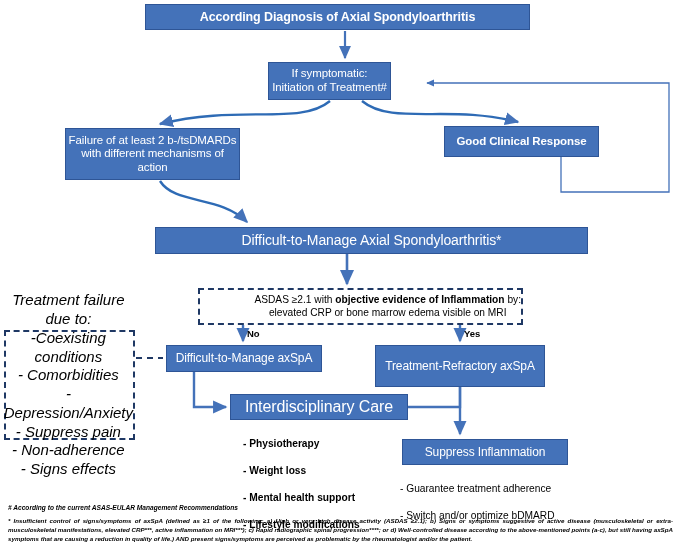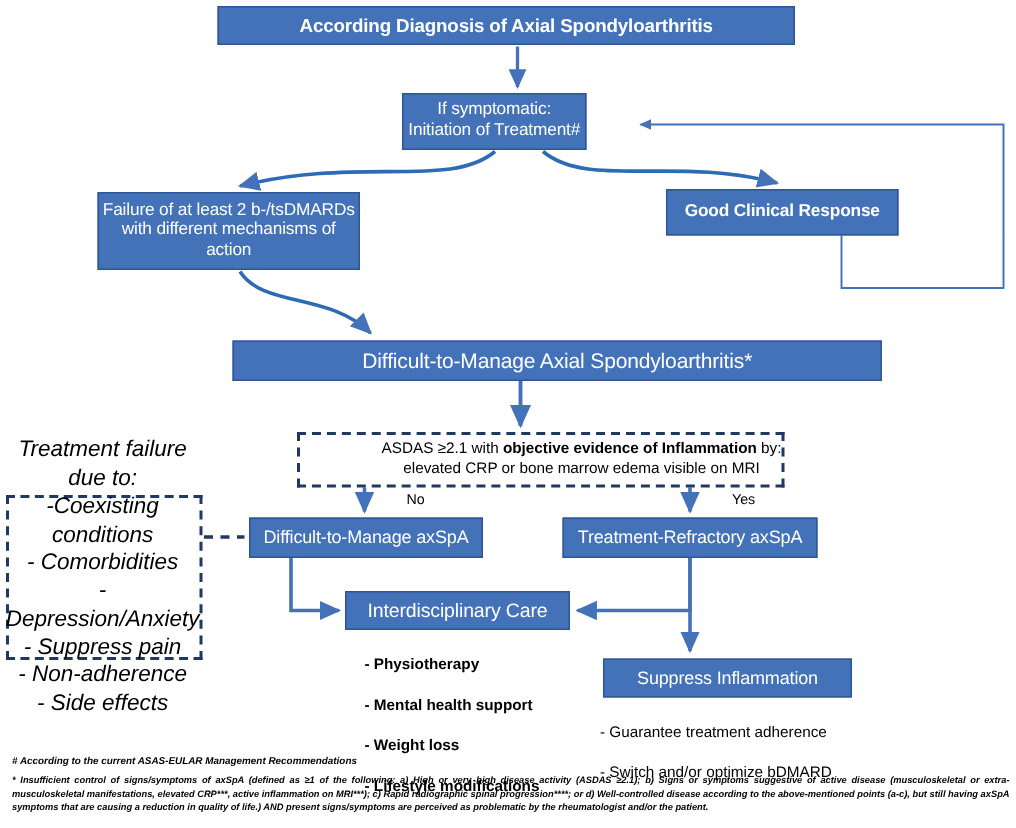--- a/index.html
+++ b/index.html
@@ -55,23 +55,22 @@
   .plainlist {
     position: absolute;
     color: #000000;
     text-align: left;
     line-height: 1.32;
     white-space: pre-line;
   }
   .edgelabel {
     position: absolute;
     color: #000000;
-    font-weight: normal;
+    font-weight: bold;
     font-size: 9.5px;
-    margin-left: 24px;
   }
   .footnote {
     position: absolute;
     color: #000000;
     font-style: italic;
     font-weight: bold;
     line-height: 1.45;
   }
   #fn-hash { font-size: 6.6px; }
   #fn-star { font-size: 6.2px; }
@@ -147,40 +146,40 @@
   <div class="edgelabel" style="left:464px; top:328px;">Yes</div>
 
   <div class="dashbox" style="left:4px; top:330px; width:131px; height:110px; font-size:15px;font-style:italic;">
     <div>
       <div>Treatment failure due to:</div>
       <div>-Coexisting conditions</div>
       <div>- Comorbidities</div>
       <div>- Depression/Anxiety</div>
       <div>- Suppress pain</div>
       <div>- Non-adherence</div>
-      <div>- Side effects</div>
+      <div>- Signs effects</div>
     </div>
   </div>
 
   <div class="node" style="left:166px; top:345px; width:156px; height:27px; font-size:12px;">
     <span>Difficult-to-Manage axSpA</span>
   </div>
 
-  <div class="node" style="left:375px; top:345px; width:170px; height:27px; font-size:12px;">
+  <div class="node" style="left:375px; top:345px; width:170px; height:42px; font-size:12px;">
     <span>Treatment-Refractory axSpA</span>
   </div>
 
-  <div class="node" style="left:230px; top:394px; width:150px; height:26px; font-size:13px;">
+  <div class="node" style="left:230px; top:394px; width:178px; height:26px; font-size:16px;">
     <span>Interdisciplinary Care</span>
   </div>
 
   <div class="plainlist" style="left:243px; top:424px; width:160px; font-size:10.2px;font-weight:bold;">
     <div>- Physiotherapy</div>
+    <div>- Weight loss</div>
     <div>- Mental health support</div>
-    <div>- Weight loss</div>
     <div>- Lifestyle modifications</div>
   </div>
 
   <div class="node" style="left:402px; top:439px; width:166px; height:26px; font-size:12px;">
     <span>Suppress Inflammation</span>
   </div>
 
   <div class="plainlist" style="left:400px; top:469px; width:230px; font-size:10.2px;">
     <div>- Guarantee treatment adherence</div>
     <div>- Switch and/or optimize bDMARD</div>

